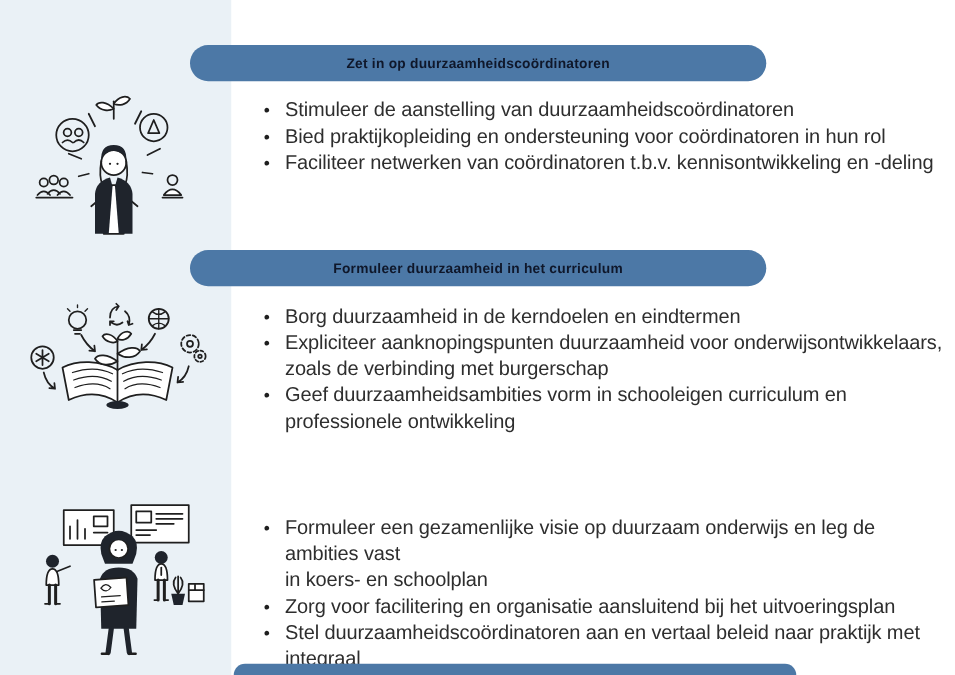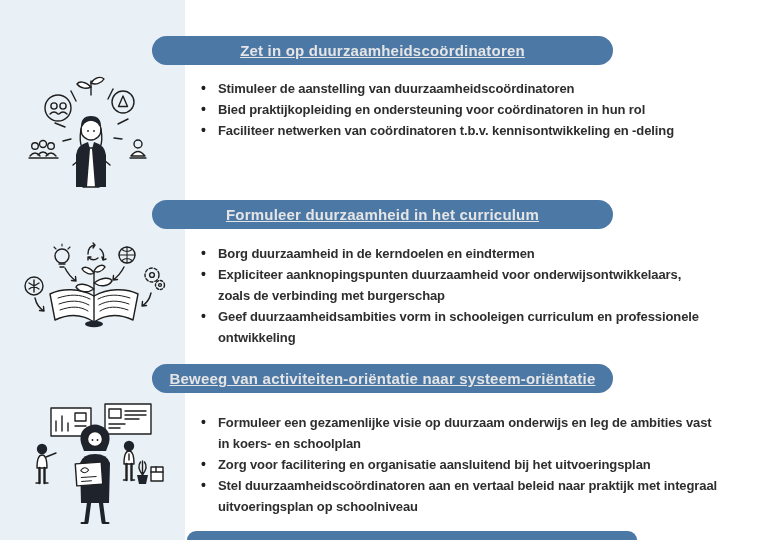--- a/index.html
+++ b/index.html
@@ -10,27 +10,27 @@
   .side-strip {
     position:absolute; left:0; top:0; width:185px; height:540px;
     background:#eaf1f6;
   }
   .pill {
     position:absolute; left:152px; width:461px; height:29px;
     border-radius:15px; background:#4c78a6;
     display:flex; align-items:center; justify-content:center;
   }
   .pill span {
-    color:#e5e5e5; font-size:15px; font-weight:bold; letter-spacing:0.2px;text-decoration:underline;
+    color:#0f172a; font-size:11px; font-weight:bold; letter-spacing:0.2px;
   }
   .pill-1 { top:36px; } .pill-2 { top:200px; } .pill-3 { top:364px; }
   .bullets {
-    position:absolute; left:196px; width:556px;
+    position:absolute; left:206px; width:556px;
     margin:0; padding:0; list-style:none;
-    font-size:13px; line-height:21px; letter-spacing:-0.1px; color:#2e2e2e;font-weight:bold;
+    font-size:16px; line-height:21px; letter-spacing:-0.1px; color:#2e2e2e;
   }
   .bullets li { position:relative; padding-left:22px; white-space:pre-line; }
   .bullets li::before {
     content:"\2022"; position:absolute; left:5px; top:0;
     font-size:14px; color:#1f1f1f;
   }
   .list-1 { top:78px; } .list-2 { top:243px; } .list-3 { top:412px; }
   .illu { position:absolute; }
   .illu-1 { left:25px; top:68px;  width:130px; height:122px; }
   .illu-2 { left:20px; top:236px; width:148px; height:100px; }
@@ -171,23 +171,20 @@
   <div class="pill pill-2">
     <span>Formuleer duurzaamheid in het curriculum</span>
   </div>
   <ul class="bullets list-2">
     <li>Borg duurzaamheid in de kerndoelen en eindtermen</li>
     <li>Expliciteer aanknopingspunten duurzaamheid voor onderwijsontwikkelaars,
 zoals de verbinding met burgerschap</li>
     <li>Geef duurzaamheidsambities vorm in schooleigen curriculum en professionele ontwikkeling</li>
   </ul>
 
-  <div class="pill pill-3">
-    <span>Beweeg van activiteiten-oriëntatie naar systeem-oriëntatie</span>
-  </div>
   <ul class="bullets list-3">
     <li>Formuleer een gezamenlijke visie op duurzaam onderwijs en leg de ambities vast
 in koers- en schoolplan</li>
     <li>Zorg voor facilitering en organisatie aansluitend bij het uitvoeringsplan</li>
     <li>Stel duurzaamheidscoördinatoren aan en vertaal beleid naar praktijk met integraal
 uitvoeringsplan op schoolniveau</li>
   </ul>
 
   <div class="partial-pill"></div>
 

